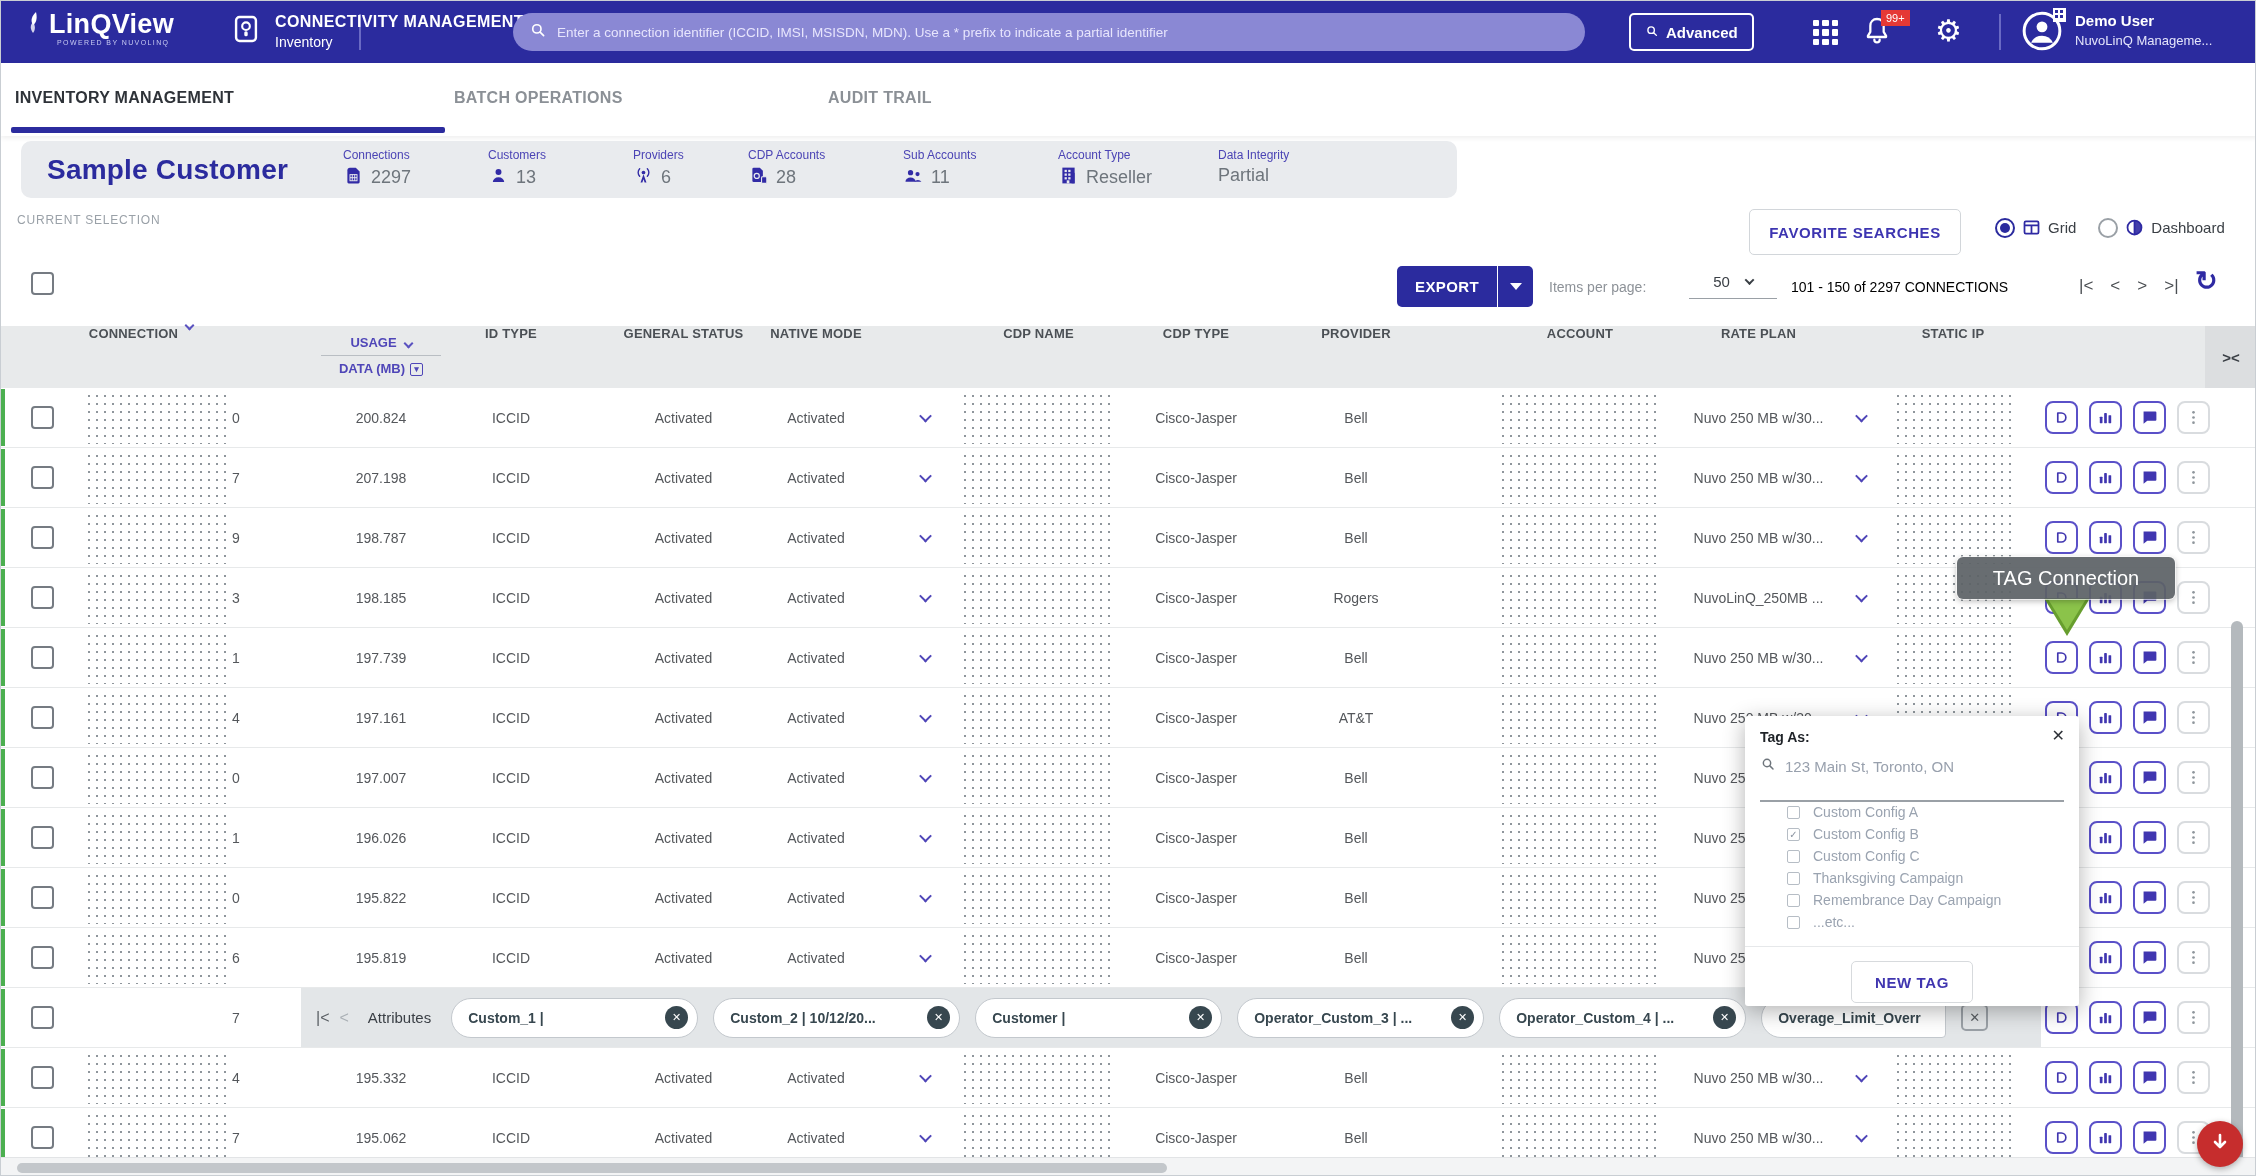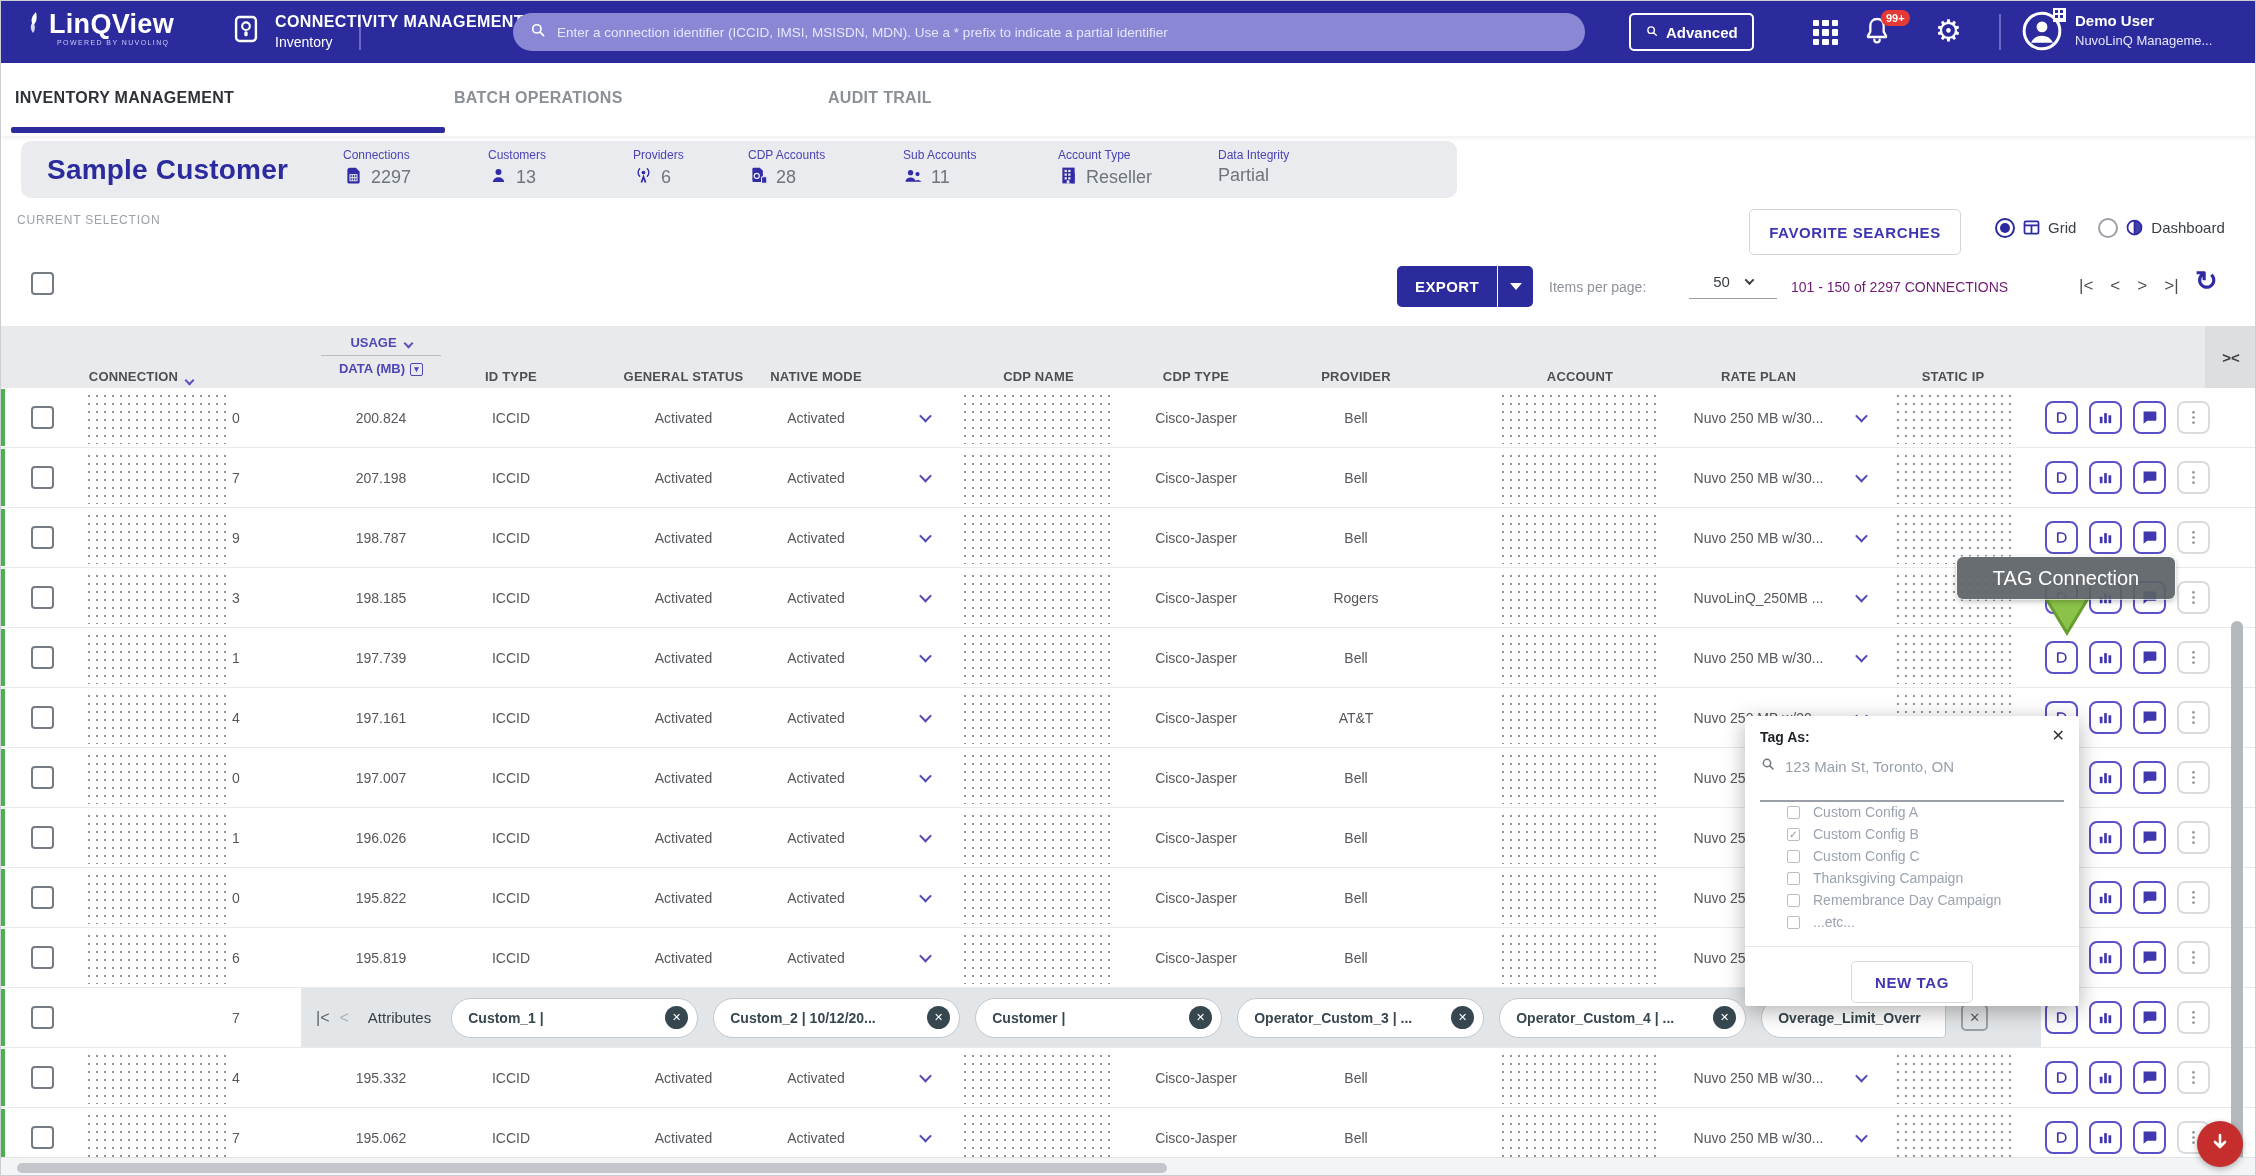--- a/index.html
+++ b/index.html
@@ -15,21 +15,21 @@
 .module { position:absolute; left:228px; top:11px; display:flex; gap:12px; align-items:center; color:#fff; }
 .module-title { font-size:16px; font-weight:bold; letter-spacing:.4px; }
 .module-sub { font-size:14px; margin-top:3px; }
 .searchpill { position:absolute; left:512px; top:12px; width:1072px; height:38px; background:#8a88d4; border-radius:19px; display:flex; align-items:center; padding:0 16px; gap:10px; color:#f2f2ff; }
 .searchpill input { flex:1; background:transparent; border:none; outline:none; color:#fff; font-size:13.5px; font-family:inherit; }
 .searchpill input::placeholder { color:#eceaff; opacity:.95; }
 .advanced { position:absolute; left:1628px; top:12px; height:38px; border:2px solid #fff; border-radius:5px; background:transparent; color:#fff; display:flex; align-items:center; gap:7px; padding:0 14px; font-size:15px; font-weight:bold; cursor:pointer; }
 .appsgrid { position:absolute; left:1812px; top:19px; width:25px; height:25px; display:grid; grid-template-columns:repeat(3,1fr); gap:3px; }
 .appsgrid i { background:#fff; border-radius:1px; }
 .bellwrap { position:absolute; left:1860px; top:13px; width:36px; height:36px; }
-.badge { position:absolute; left:20px; top:-4px; background:#e53935; color:#fff; font-size:11px; font-weight:bold; border-radius:8px; padding:2px 5px; line-height:12px; }
+.badge { position:absolute; left:20px; top:-4px; background:#e53935; color:#fff; font-size:11px; font-weight:normal; border-radius:0; padding:2px 5px; line-height:12px; }
 .gear { position:absolute; left:1934px; top:12px; font-size:30px; color:#fff; line-height:36px; }
 .userblock { position:absolute; left:2020px; top:9px; display:flex; gap:12px; }
 .uname { font-size:15px; font-weight:bold; line-height:22px; }
 .uorg { font-size:13px; line-height:17px; color:#e4e5fb; }
 .avatar { position:relative; width:42px; height:42px; }
 .bbadge { position:absolute; right:-4px; top:-3px; }
 
 
 .tabs { position:absolute; left:0; top:62px; width:2256px; height:73px; background:#fff; box-shadow:0 2px 5px rgba(0,0,0,.07); }
 .tab { position:absolute; top:0; height:73px; line-height:70px; font-size:16px; font-weight:bold; letter-spacing:.3px; color:#8b9096; cursor:pointer; }
@@ -58,28 +58,28 @@
 
 .cb { width:23px; height:23px; border:2px solid #757b82; border-radius:4px; background:#fff; cursor:pointer; }
 .selall { position:absolute; left:30px; top:271px; }
 .exportwrap { position:absolute; left:1396px; top:265px; height:41px; display:flex; border-radius:5px; overflow:hidden; cursor:pointer; }
 .exp-main { background:#2b2b9e; color:#fff; font-size:15px; font-weight:bold; letter-spacing:.4px; padding:0 18px; display:flex; align-items:center; }
 .exp-arrow { background:#2b2b9e; border-left:1px solid #fff; width:36px; display:flex; align-items:center; justify-content:center; }
 .tri { width:0; height:0; border-left:6px solid transparent; border-right:6px solid transparent; border-top:7px solid #fff; }
 .ipp-label { position:absolute; left:1548px; top:278px; font-size:14px; color:#8d9298; }
 .ipp-sel { position:absolute; left:1688px; top:272px; width:88px; border-bottom:1px solid #9aa0a6; padding-bottom:8px; display:flex; justify-content:center; gap:16px; align-items:center; cursor:pointer; }
 .ipp-val { font-size:15px; color:#3a3f45; }
-.range { position:absolute; left:1790px; top:278px; font-size:14px; color:#701a75; }
+.range { position:absolute; left:1790px; top:278px; font-size:14px; color:#000000; }
 .pager { position:absolute; left:2078px; top:275px; display:flex; gap:17px; font-size:17px; color:#4a4e52; }
 .pager span { cursor:pointer; }
 .refresh { position:absolute; left:2194px; top:264px; font-size:27px; font-weight:bold; color:#2f2aa3; cursor:pointer; }
 
 
 .thead { position:absolute; left:0; top:325px; width:2256px; height:62px; background:#e8eaeb; }
-.hc { position:absolute; top:0; height:58px; display:flex; align-items:flex-end; justify-content:center; font-size:13px; font-weight:bold; color:#4b5055; letter-spacing:.2px; }
+.hc { position:absolute; top:0; height:58px; display:flex; align-items:flex-start; justify-content:center; font-size:13px; font-weight:bold; color:#4b5055; letter-spacing:.2px; }
 .hchev { display:inline-block; width:7px; height:7px; border-right:2px solid #5a52c0; border-bottom:2px solid #5a52c0; transform:rotate(45deg); margin-left:8px; margin-top:-4px; }
 .usageblk { position:absolute; left:310px; top:0; width:140px; height:62px; color:#4f46b8; font-weight:bold; font-size:13px; text-align:center; }
 .usageblk .l1 { margin-top:9px; }
 .usageblk hr { border:none; border-top:1px solid #b9bec3; margin:5px 10px; }
 .mbdrop { display:inline-block; width:13px; height:13px; border:1.5px solid #4f46b8; border-radius:2px; font-size:9px; line-height:11px; vertical-align:1px; margin-left:5px; }
 .collapse-strip { position:absolute; left:2204px; top:0; width:52px; height:62px; background:#dcdee0; display:flex; align-items:center; justify-content:center; font-size:15px; font-weight:bold; color:#3a3f45; cursor:pointer; }
 #tbody { position:absolute; left:0; top:387px; width:2256px; }
 .row { position:relative; width:2256px; height:60px; border-bottom:1px solid #e7e9ea; background:#fff; }
 .row::before { content:''; position:absolute; left:0; top:1px; bottom:1px; width:4px; background:#4caf50; }
 .cell { position:absolute; top:0; height:59px; display:flex; align-items:center; justify-content:center; font-size:14px; color:#54575b; }

